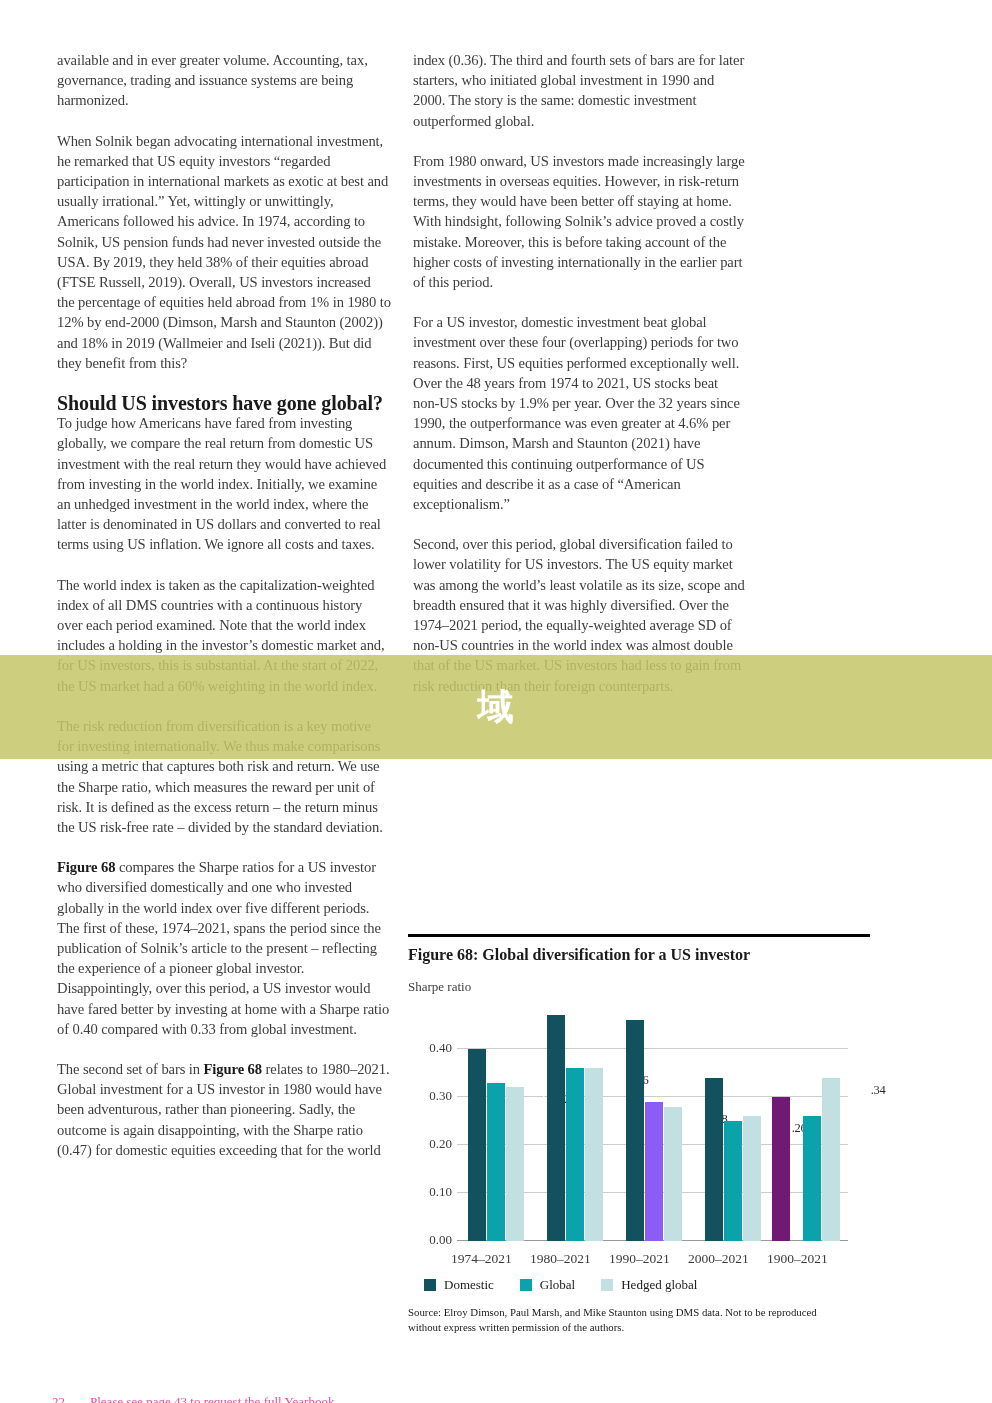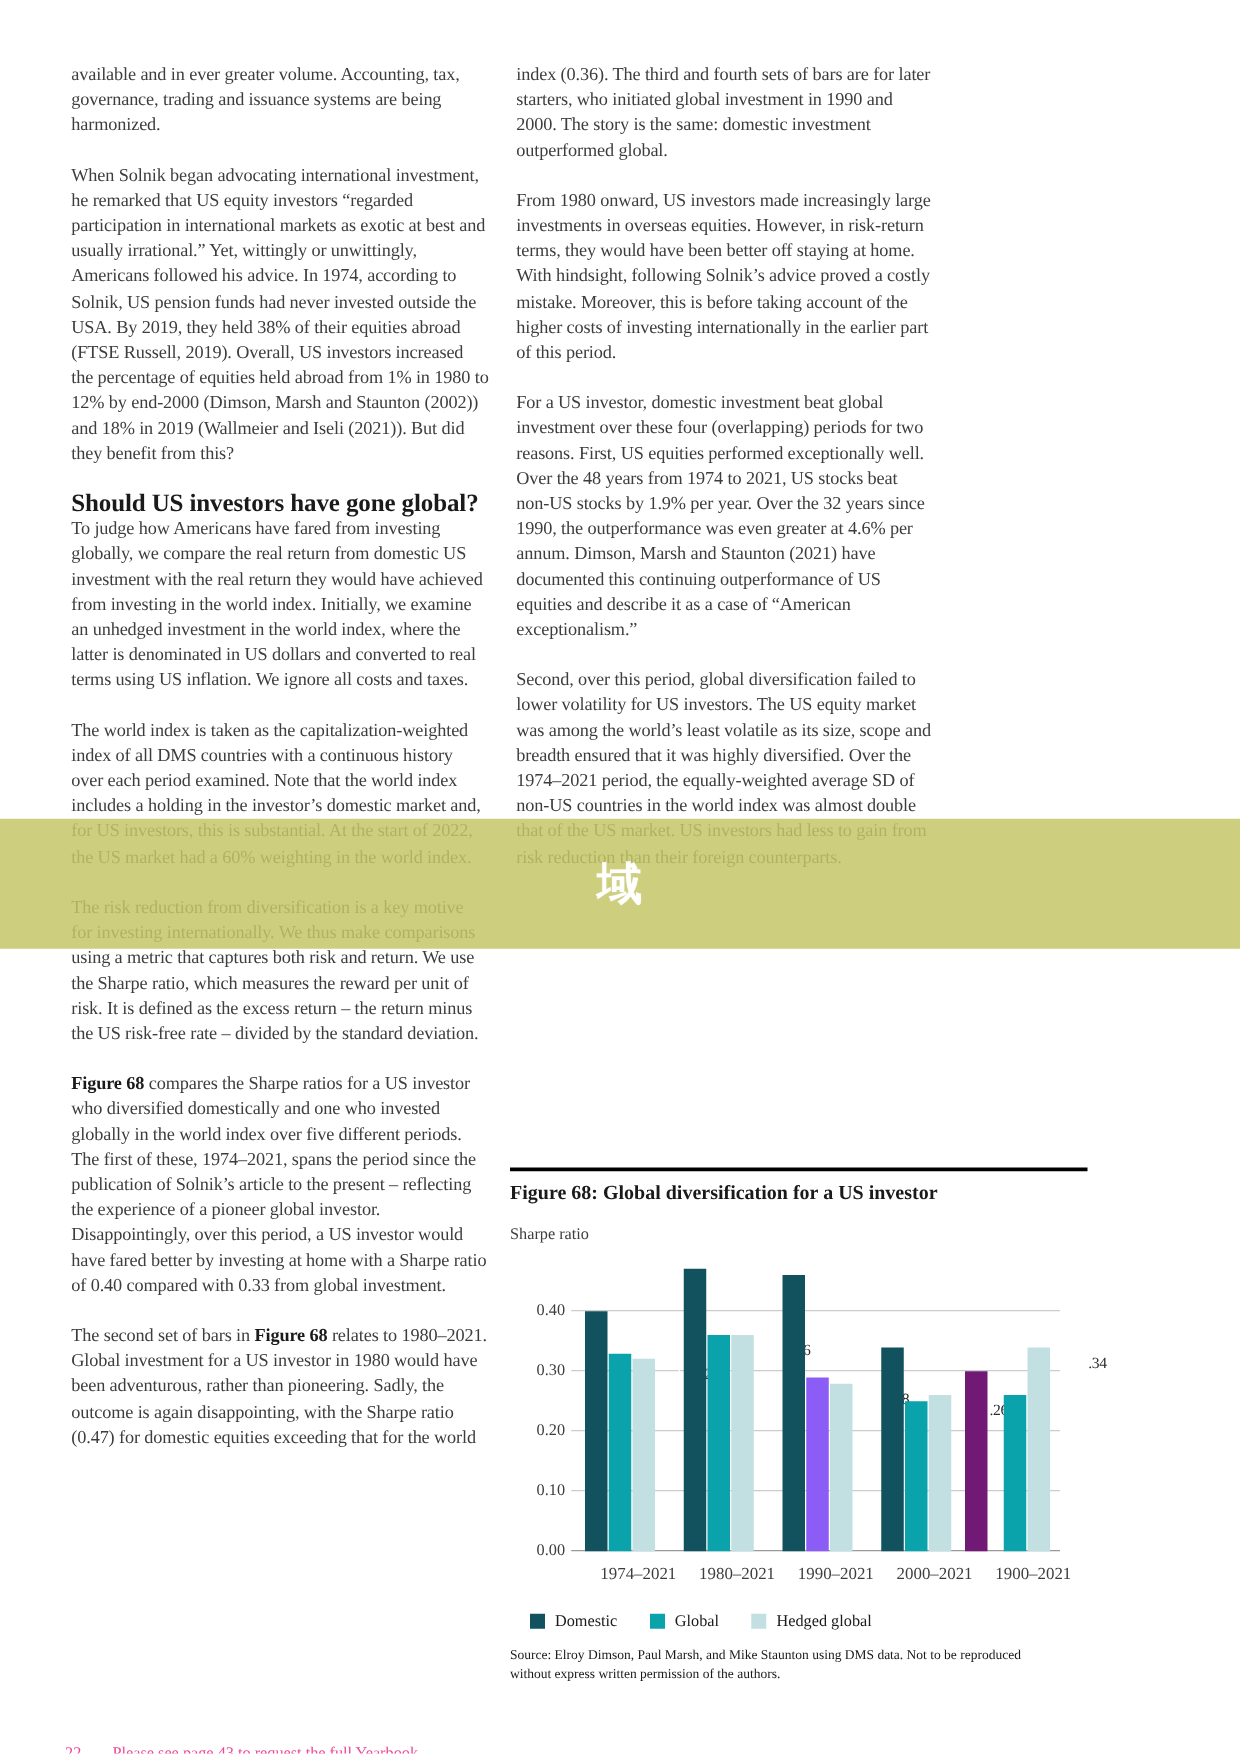--- a/index.html
+++ b/index.html
@@ -22,22 +22,22 @@
   .fig-rule{height:3px;background:#000;width:462px;}
   .fig-title{margin-top:8px;font-size:16px;line-height:20px;font-weight:bold;color:#1a1a1a;}
   .fig-ylabel{margin-top:14px;font-size:13px;line-height:16px;color:#3d3d3d;}
   .chart-plot{position:relative;margin-top:6px;height:240px;width:462px;}
   .gridline{position:absolute;left:49px;width:391px;height:1px;background:#cccccc;}
   .gridline.baseline{background:#999999;}
   .ytick{position:absolute;left:8px;width:36px;text-align:right;font-size:13px;color:#3d3d3d;}
   .bar{position:absolute;bottom:0;width:18px;}
   .bar-label{position:absolute;top:5px;left:0;width:100%;text-align:center;
              font-size:12.5px;letter-spacing:-0.3px;padding-left:47px;}
-  .xtick{position:absolute;bottom:-26px;width:90px;text-align:right;font-size:13.5px;color:#3d3d3d;}
-  .legend{display:flex;align-items:flex-end;margin-top:48px;padding-left:16px;font-size:13px;color:#1a1a1a;}
+  .xtick{position:absolute;bottom:-26px;width:90px;text-align:left;font-size:13.5px;color:#3d3d3d;}
+  .legend{display:flex;align-items:flex-end;margin-top:36px;padding-left:16px;font-size:13px;color:#1a1a1a;}
   .legend-item{display:flex;align-items:center;margin-right:26px;}
   .legend-swatch{width:12px;height:12px;margin-right:8px;display:inline-block;}
   .fig-source{margin-top:12px;font-size:10.8px;line-height:15px;color:#1a1a1a;letter-spacing:0;}
   
   .footer{position:absolute;left:52px;top:1394px;font-size:13px;color:#ec4899;}
   .footer .pagenum{display:inline-block;width:38px;}
 </style>
 </head>
 <body>
 

